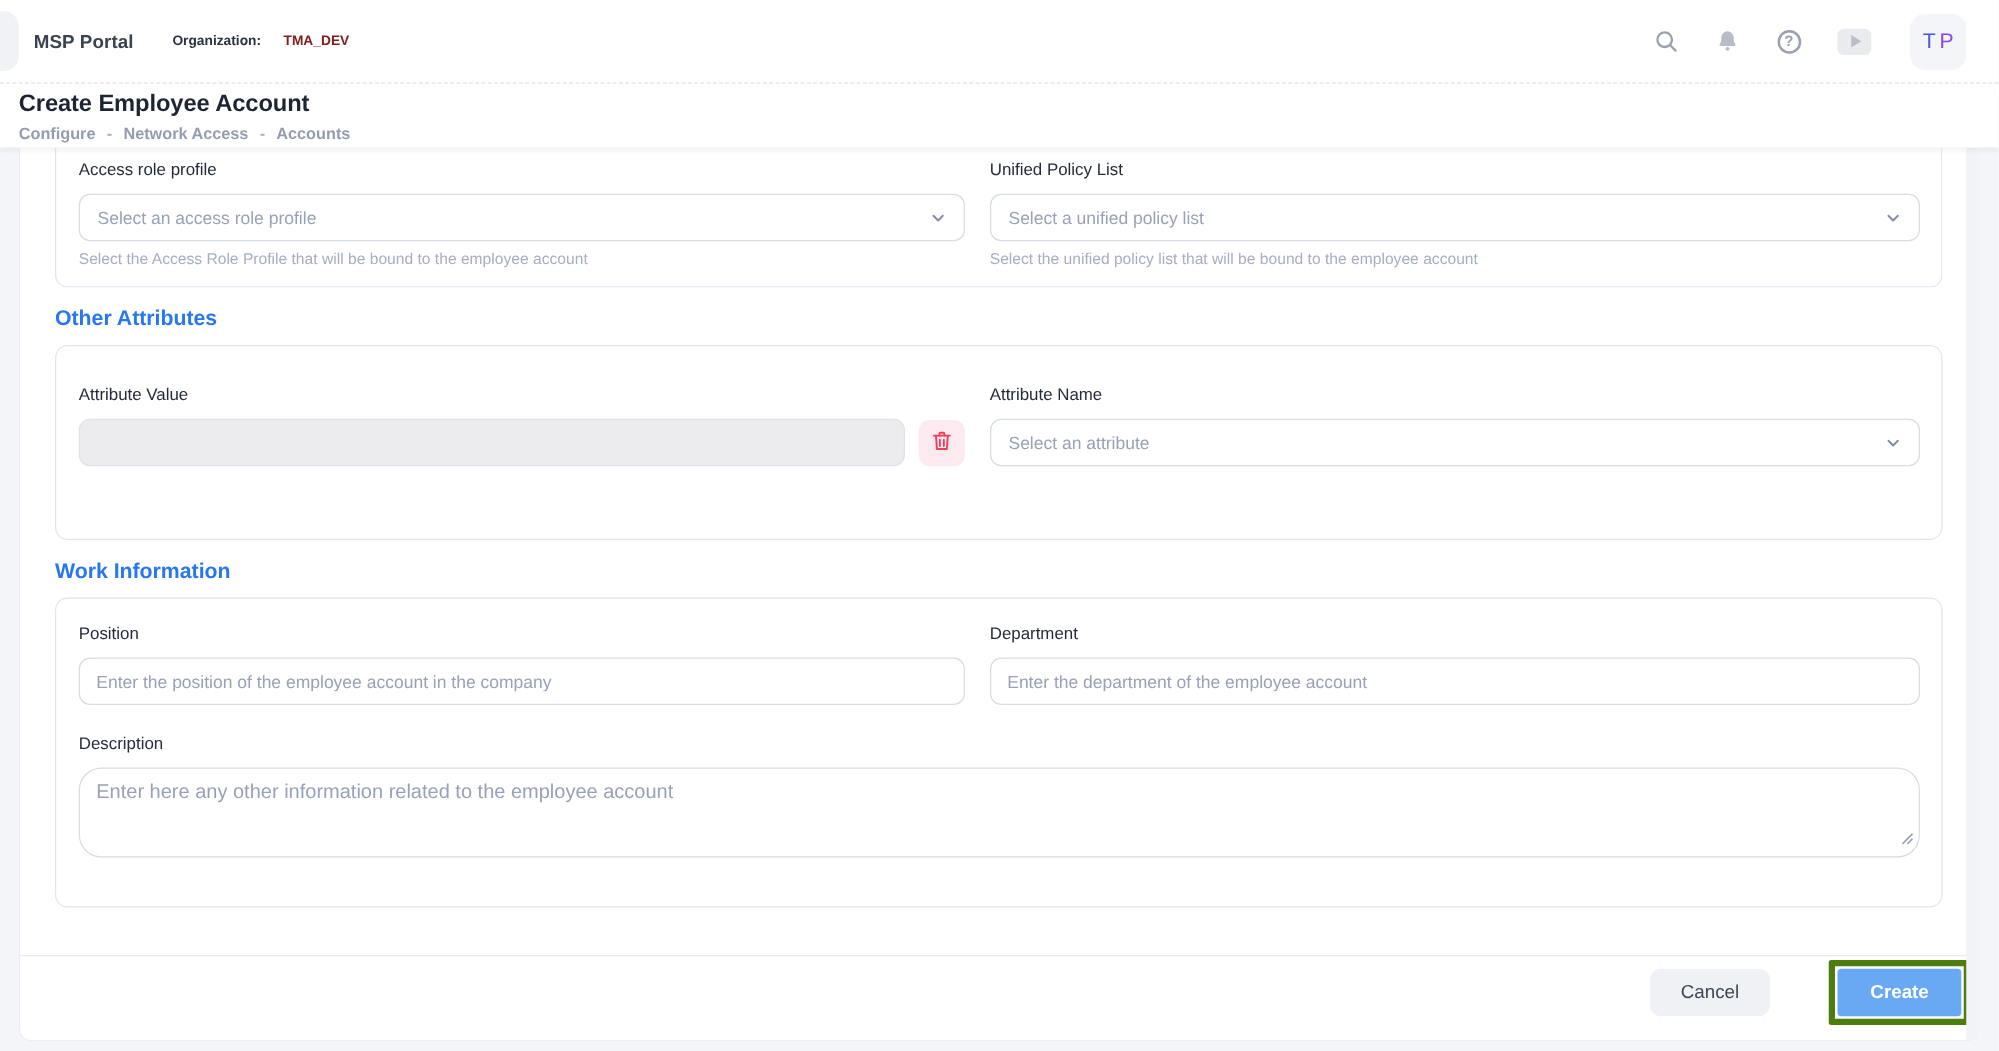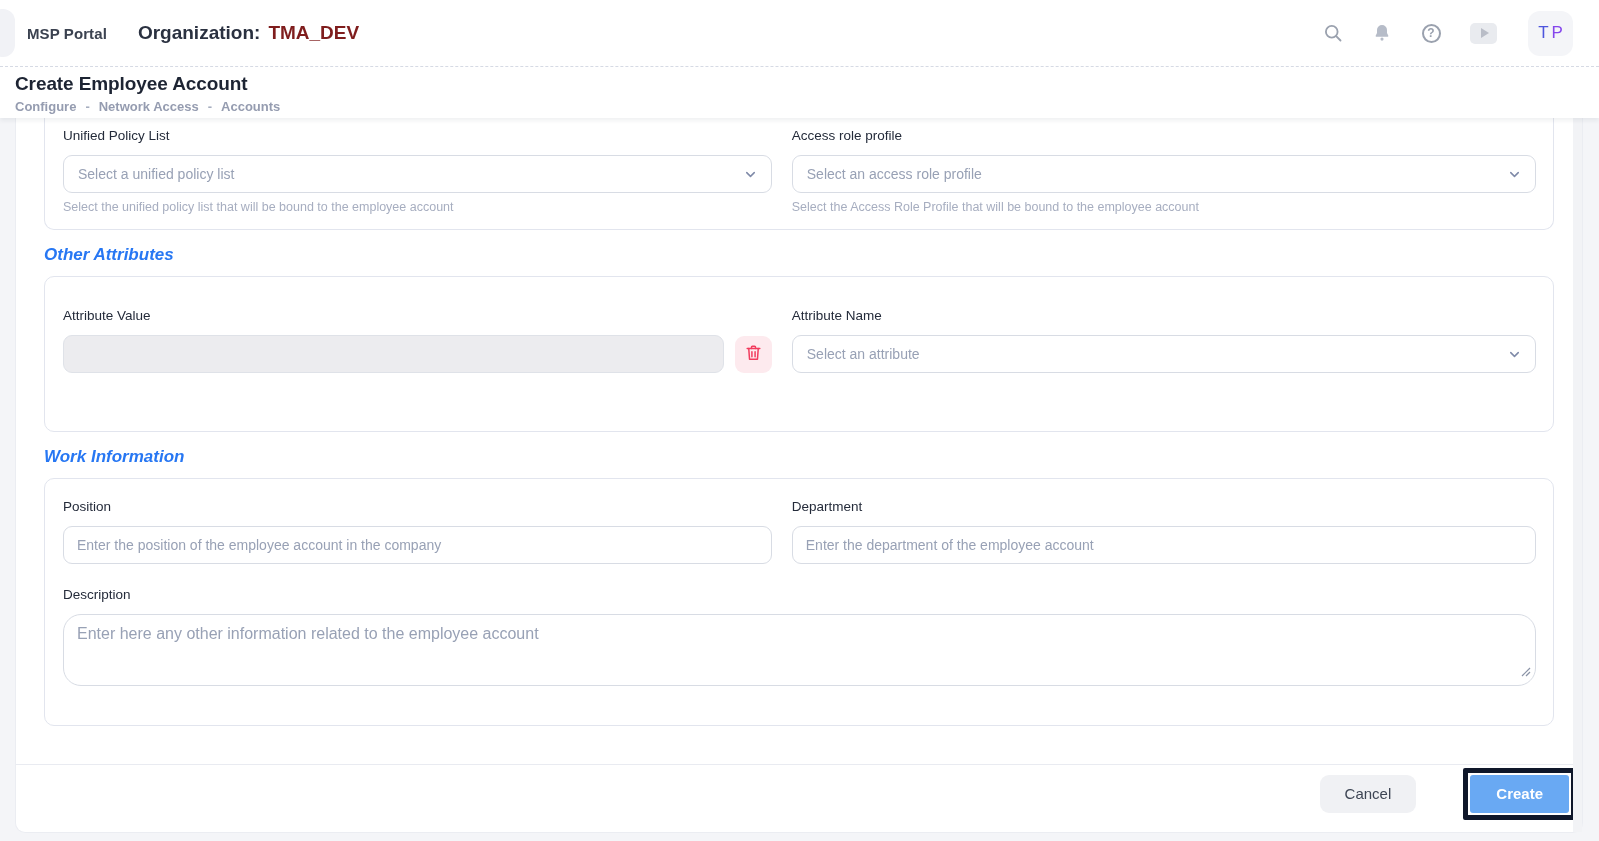--- a/index.html
+++ b/index.html
@@ -13,21 +13,21 @@
   .topbar {
     position:relative; height:67px; background:#ffffff;
     border-bottom:1px dashed #d6dae4;
     display:flex; align-items:center; padding:0 26px 0 27px;
   }
   .edge-blob {
     position:absolute; left:-10px; top:9px; width:25px; height:48px;
     background:#f1f2f6; border-radius:12px;
   }
   .brand { font-size:15px; font-weight:700; color:#3b4250; letter-spacing:.1px; }
-  .org-wrap { margin-left:31px; font-size:19px; font-weight:700; color:#2a3140; display:flex; align-items:center; gap:8px;}
+  .org-wrap { margin-left:31px; font-size:11px; font-weight:700; color:#2a3140; display:flex; align-items:center; gap:18px;}
   .org-value { color:#7f1d1d; cursor:pointer; }
   .topbar-spacer { flex:1; }
   .top-icons { display:flex; align-items:center; gap:29px; }
   .ticon { width:20px; height:20px; display:flex; align-items:center; justify-content:center; cursor:pointer; }
   .help-circle {
     width:19px; height:19px; border:2px solid #9aa1ae; border-radius:50%;
     display:flex; align-items:center; justify-content:center;
     font-size:12px; font-weight:700; color:#9aa1ae;
   }
   .play-chip {
@@ -71,21 +71,21 @@
   }
   .field-label { display:block; font-size:13.5px; font-weight:400; color:#242b3a; margin-bottom:12px; }
   .select-box {
     height:38px; border:1px solid #d8dce4; border-radius:9px; background:#fff;
     display:flex; align-items:center; justify-content:space-between;
     padding:0 13px 0 14px; cursor:pointer;
   }
   .select-placeholder { font-size:14px; color:#98a1b5; }
   .chevron svg { display:block; }
   .help-text { margin-top:7px; font-size:12.5px; color:#a7aec0; }
-  .section-heading { margin:15px 0 11px 28px; font-size:17px; font-weight:700; color:#2777f3;font-style:italic; }
+  .section-heading { margin:15px 0 11px 28px; font-size:17px; font-weight:700; color:#2777f3; }
   .card.attrs { height:156px; padding:31px 17px 0 18px; }
   .value-row { display:flex; align-items:center; }
   .disabled-input {
     flex:1; height:38px; background:#ececef; border:1px solid #dfe2e8; border-radius:9px;
     font-size:14px; padding:0 13px; color:#2a3140;
   }
   .trash-btn {
     width:37px; height:37px; margin-left:11px; background:#fdeaee; border:none; border-radius:9px;
     display:flex; align-items:center; justify-content:center; cursor:pointer; flex:0 0 auto;
   }
@@ -108,21 +108,21 @@
   .panel-footer {
     margin-top:38px; height:58px; border-top:1px solid #e9ebf1;
     display:flex; align-items:center; justify-content:flex-end; padding-right:6px;gap:39px;
   }
   .btn-cancel {
     height:38px; padding:0 25px; background:#f0f1f4; border:none; border-radius:9px;
     font-size:15px; font-weight:500; color:#3d4554; cursor:pointer; margin-right:8px;
     font-family:"Liberation Sans", sans-serif;
   }
   .annotation-box {
-    border:5px solid #0f172a; padding:2px; display:inline-flex; border-radius:2px;align-items:center;
+    border:5px solid #4d7c0f; padding:2px; display:inline-flex; border-radius:2px;align-items:center;
   }
   .btn-create {
     height:38px; padding:0 26px; background:#69a9f3; border:none; border-radius:3px;
     font-size:15px; font-weight:700; color:#ffffff; cursor:pointer;
     font-family:"Liberation Sans", sans-serif;
   }
 </style>
 </head>
 <body>
 
@@ -169,42 +169,42 @@
     <span class="crumb-sep">-</span>
     <span class="crumb">Accounts</span>
   </div>
 </div>
 
 <main class="panel">
 
   <section class="card first">
     <div class="form-grid">
       <div>
+        <label class="field-label">Access role profile</label>
+        <div class="select-box">
+          <span class="select-placeholder">Select an access role profile</span>
+          <span class="chevron">
+            <svg width="15" height="15" viewBox="0 0 24 24" fill="none" stroke="#7f8aa8" stroke-width="2.4" stroke-linecap="round" stroke-linejoin="round">
+                <path d="M6 9l6 6 6-6"></path>
+              </svg>
+          </span>
+        </div>
+        <div class="help-text">Select the Access Role Profile that will be bound to the employee account</div>
+      </div>
+      <div>
         <label class="field-label">Unified Policy List</label>
         <div class="select-box">
           <span class="select-placeholder">Select a unified policy list</span>
           <span class="chevron">
             <svg width="15" height="15" viewBox="0 0 24 24" fill="none" stroke="#7f8aa8" stroke-width="2.4" stroke-linecap="round" stroke-linejoin="round">
                 <path d="M6 9l6 6 6-6"></path>
               </svg>
           </span>
         </div>
         <div class="help-text">Select the unified policy list that will be bound to the employee account</div>
-      </div>
-      <div>
-        <label class="field-label">Access role profile</label>
-        <div class="select-box">
-          <span class="select-placeholder">Select an access role profile</span>
-          <span class="chevron">
-            <svg width="15" height="15" viewBox="0 0 24 24" fill="none" stroke="#7f8aa8" stroke-width="2.4" stroke-linecap="round" stroke-linejoin="round">
-                <path d="M6 9l6 6 6-6"></path>
-              </svg>
-          </span>
-        </div>
-        <div class="help-text">Select the Access Role Profile that will be bound to the employee account</div>
       </div>
     </div>
   </section>
 
   <h2 class="section-heading">Other Attributes</h2>
   <section class="card attrs">
     <div class="form-grid">
       <div>
         <label class="field-label">Attribute Value</label>
         <div class="value-row">

